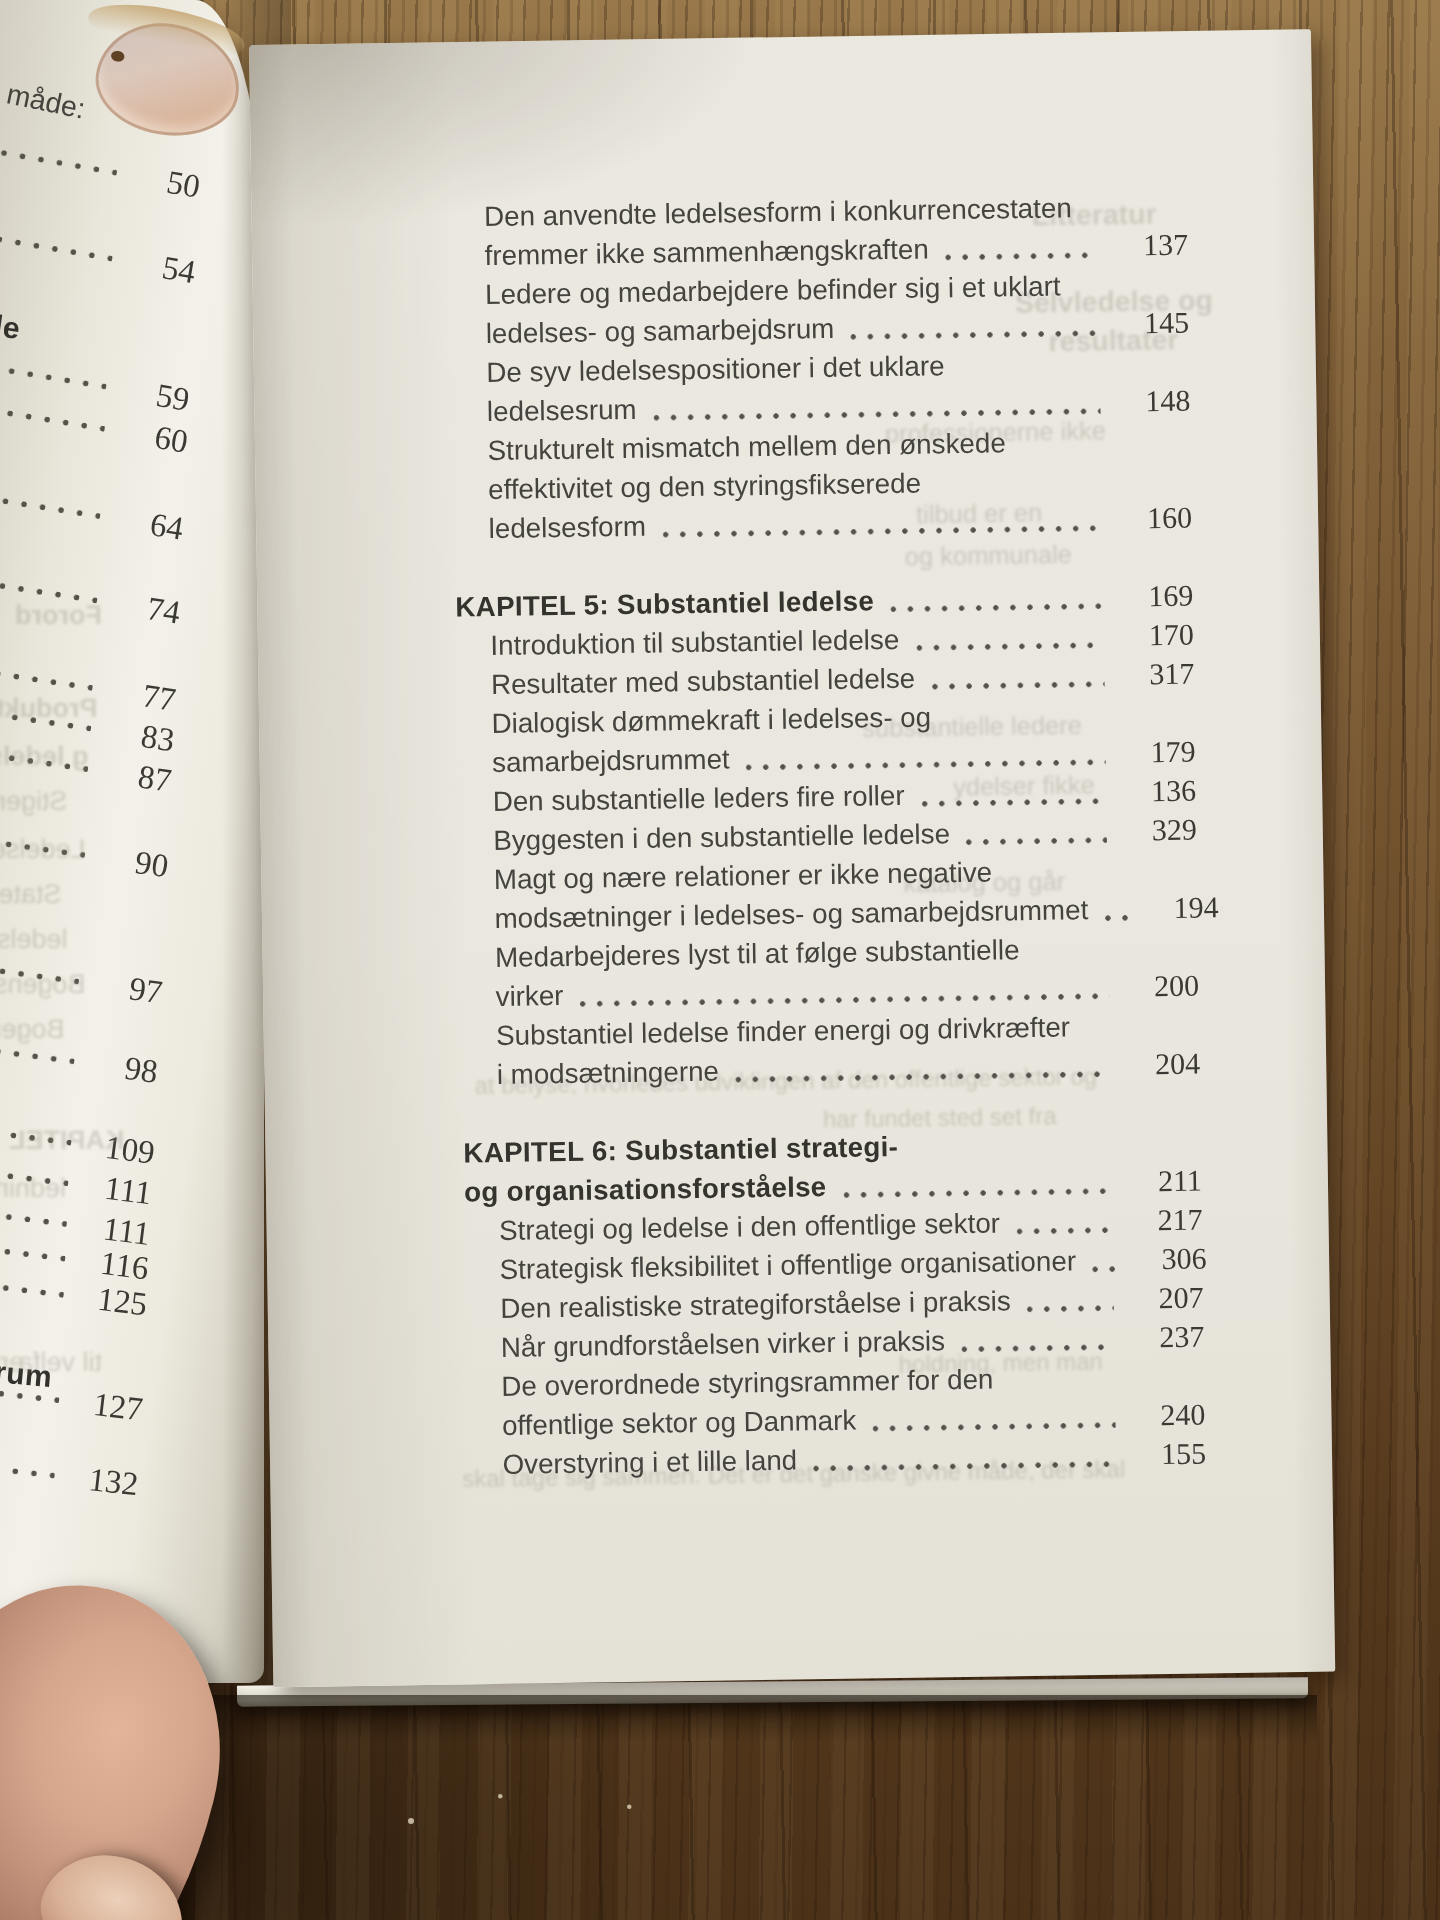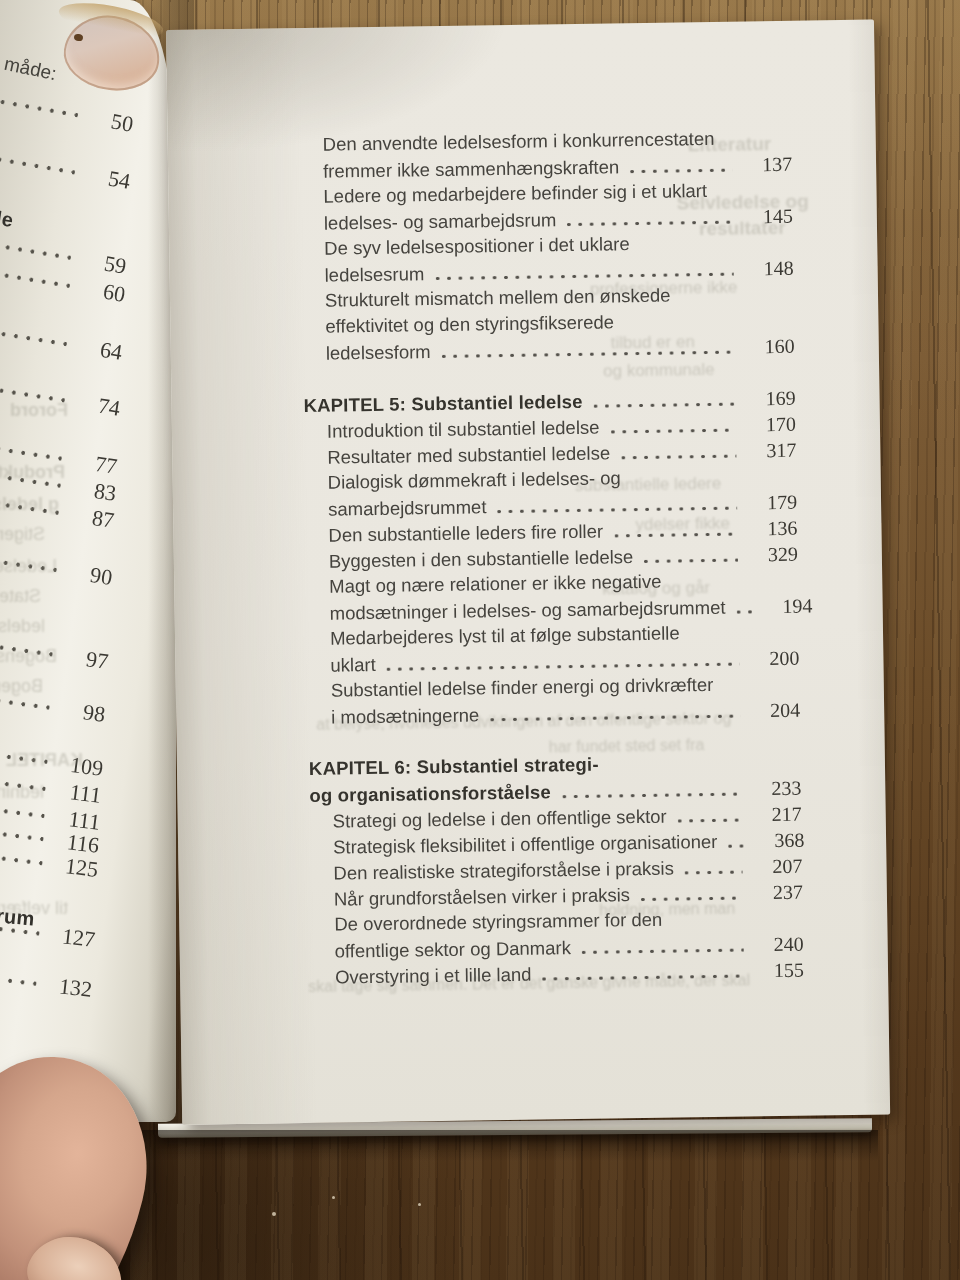--- a/index.html
+++ b/index.html
@@ -296,51 +296,51 @@
           </div>
           <div class="trow ind">
             <span class="txt">modsætninger i ledelses- og samarbejdsrummet</span>
             <span class="lead"></span>
             <span class="num">194</span>
           </div>
           <div class="trow ind">
             <span class="txt">Medarbejderes lyst til at følge substantielle</span>
           </div>
           <div class="trow ind">
-            <span class="txt">uklart</span>
+            <span class="txt">virker</span>
             <span class="lead"></span>
             <span class="num">200</span>
           </div>
           <div class="trow ind">
             <span class="txt">Substantiel ledelse finder energi og drivkræfter</span>
           </div>
           <div class="trow ind">
             <span class="txt">i modsætningerne</span>
             <span class="lead"></span>
             <span class="num">204</span>
           </div>
         </div>
         <div class="sect">
           <div class="trow head">
             <span class="txt">KAPITEL 6: Substantiel strategi-</span>
           </div>
           <div class="trow head">
             <span class="txt">og organisationsforståelse</span>
             <span class="lead"></span>
-            <span class="num">233</span>
+            <span class="num">211</span>
           </div>
           <div class="trow ind">
             <span class="txt">Strategi og ledelse i den offentlige sektor</span>
             <span class="lead"></span>
             <span class="num">217</span>
           </div>
           <div class="trow ind">
             <span class="txt">Strategisk fleksibilitet i offentlige organisationer</span>
             <span class="lead"></span>
-            <span class="num">368</span>
+            <span class="num">306</span>
           </div>
           <div class="trow ind">
             <span class="txt">Den realistiske strategiforståelse i praksis</span>
             <span class="lead"></span>
             <span class="num">207</span>
           </div>
           <div class="trow ind">
             <span class="txt">Når grundforståelsen virker i praksis</span>
             <span class="lead"></span>
             <span class="num">237</span>

